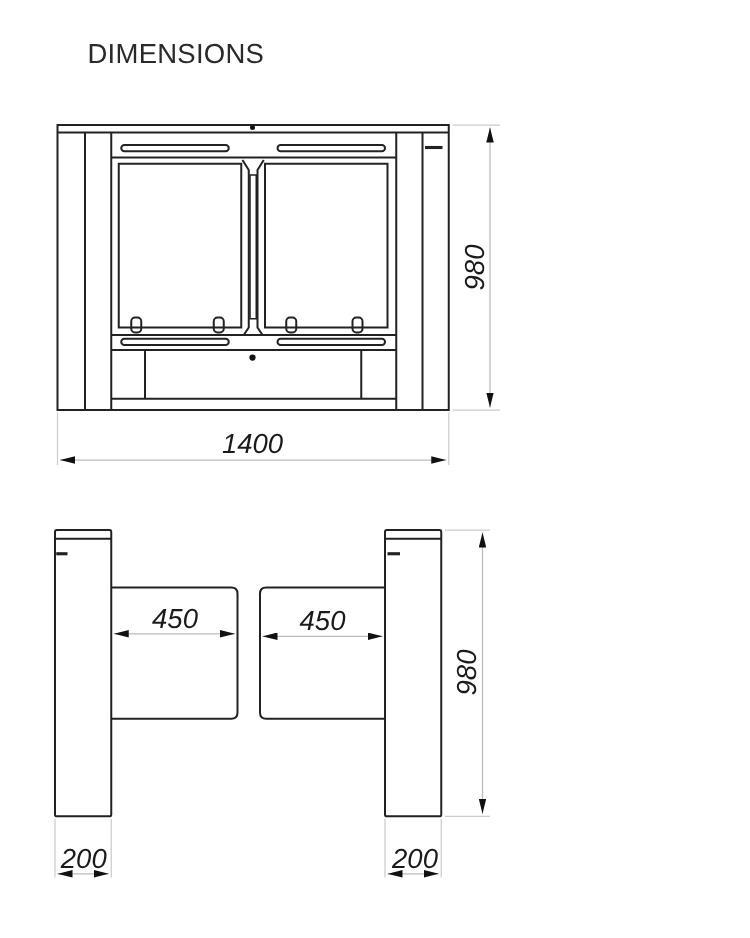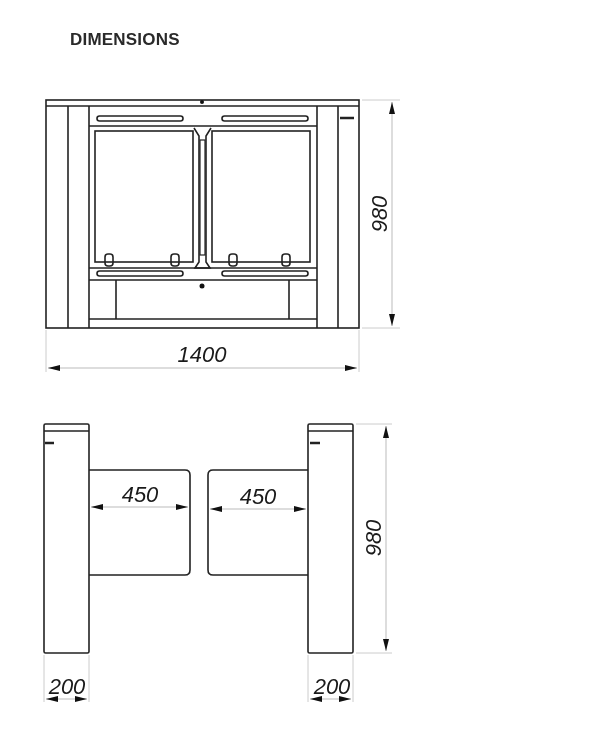--- a/index.html
+++ b/index.html
@@ -1,17 +1,17 @@
 <!DOCTYPE html>
 <html><head>
 <meta charset="utf-8">
 <style>
   html, body { margin: 0; padding: 0; background: #ffffff; }
   body { width: 600px; height: 750px; position: relative; overflow: hidden; font-family: "Liberation Sans", sans-serif; }
-  .title { position: absolute; left: 70px; top: 30px; font-size: 17px; color: #2a2a2a; letter-spacing: 0.2px; font-weight: bold; }
+  .title { position: absolute; left: 70px; top: 30px; font-size: 22px; color: #2a2a2a; letter-spacing: 0.2px; }
   svg { position: absolute; left: 0; top: 0; }
   .dim { font-family: "Liberation Sans", sans-serif; font-style: italic; font-size: 22px; fill: #1a1a1a; }
 </style>
 </head>
 <body>
 
 <div class="title">DIMENSIONS</div>
 
 <svg width="600" height="750" viewBox="0 0 600 750">
   <defs>

